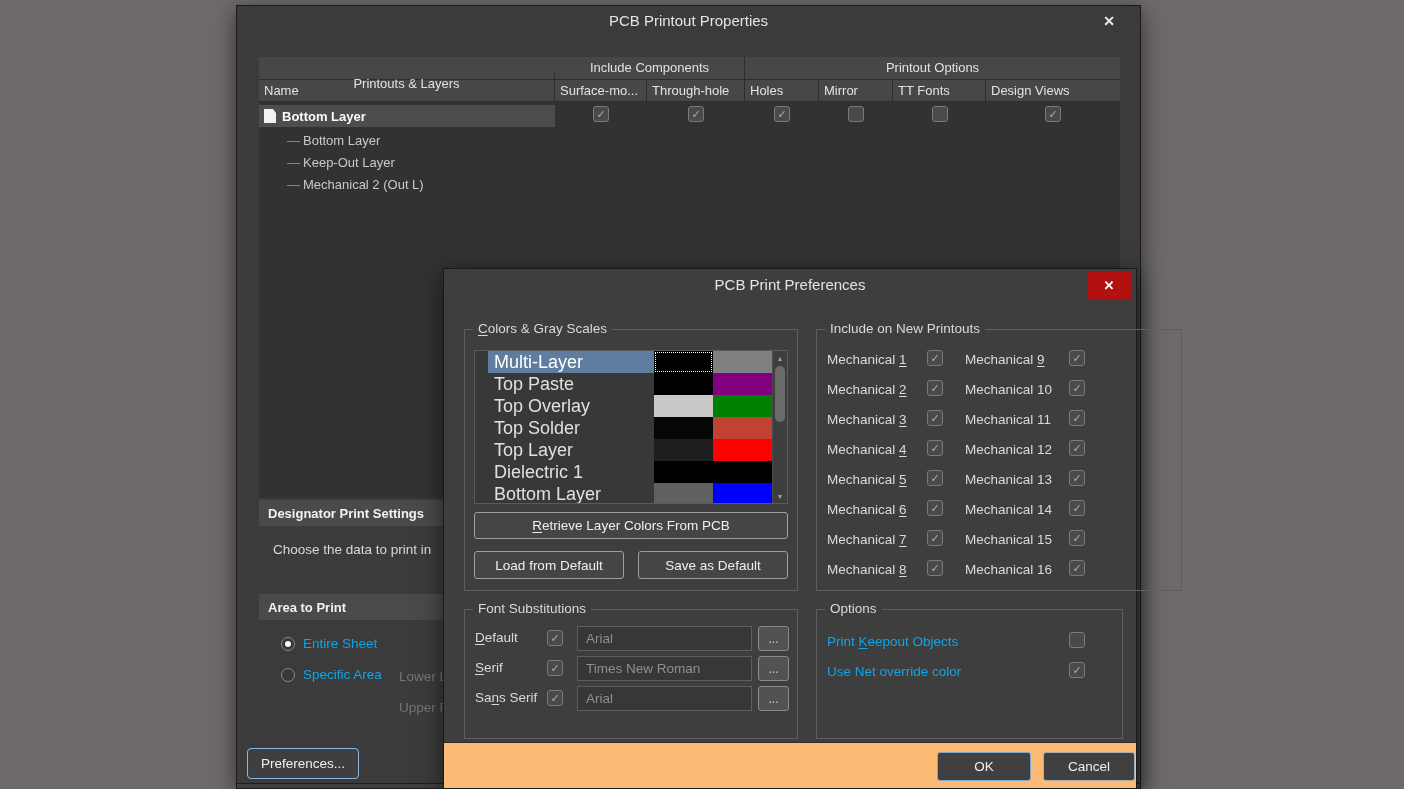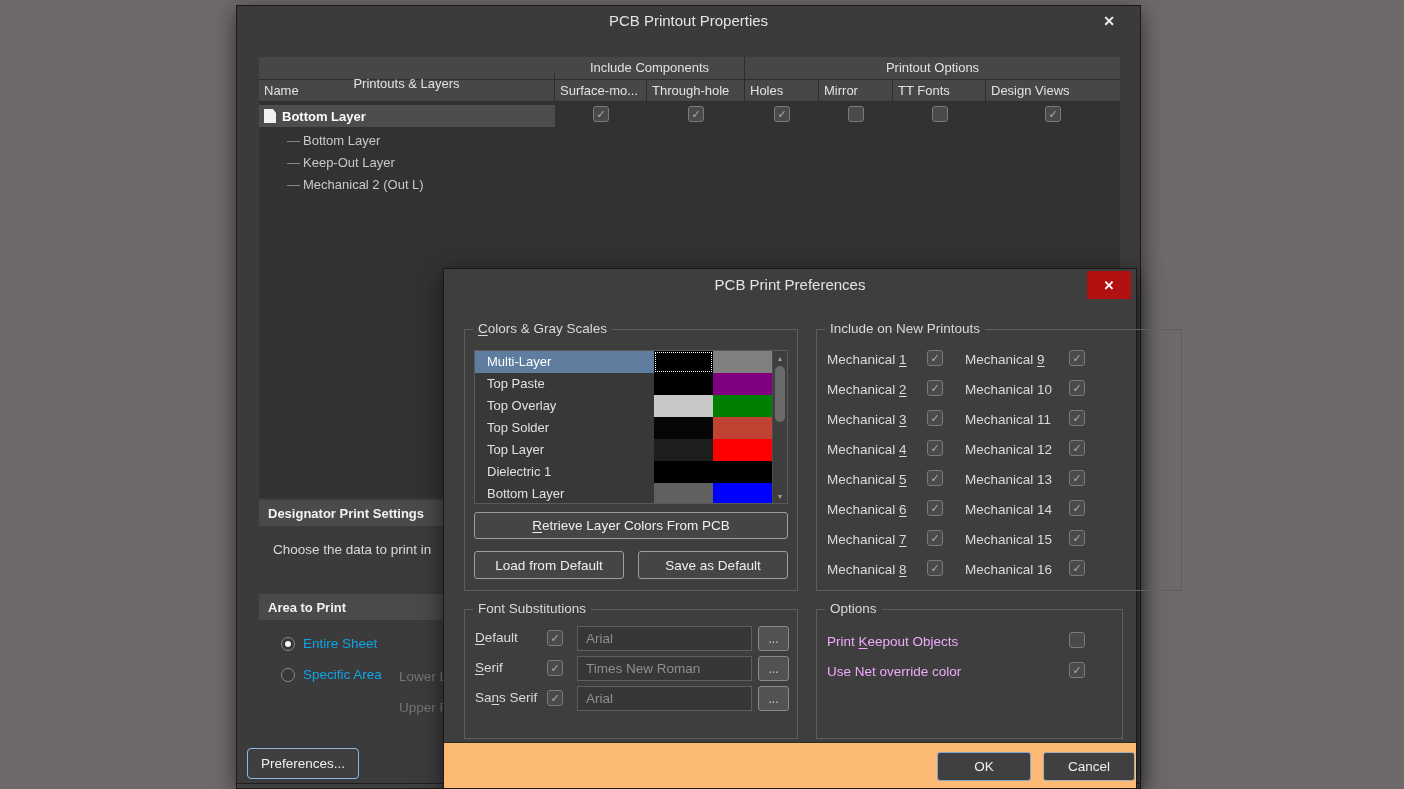--- a/index.html
+++ b/index.html
@@ -59,21 +59,21 @@
   .groupbox > .gb-label { position:absolute; top:-9px; left:8px; background:#3E3E3E; padding:0 5px; font-size:13.5px; color:#D9D9D9; white-space:nowrap; }
   #grp-colors { left:20px; top:60px; width:334px; height:262px; }
   #grp-fonts  { left:20px; top:340px; width:334px; height:130px; }
   #grp-include{ left:372px; top:60px; width:366px; height:262px; }
   #grp-options{ left:372px; top:340px; width:307px; height:130px; }
 
   
   .clr-list { position:absolute; left:9px; top:20px; width:314px; height:154px; background:#383838; border:1px solid #5A5A5A; overflow:hidden; }
   .clr-rows { position:absolute; left:0; top:0; width:297px; }
   .clr-row { display:flex; height:22px; }
-  .clr-name { width:179px; padding-left:12px; font-size:13px; line-height:22px; color:#E0E0E0; white-space:nowrap; overflow:hidden; }
+  .clr-name { width:179px; padding-left:6px; font-size:18px; line-height:22px; color:#E0E0E0; white-space:nowrap; overflow:hidden;margin-left:13px; }
   .clr-sw { width:59px; height:22px; flex:none; }
   .clr-row.on .clr-name { background:#5F7D9E; color:#FFFFFF; }
   .clr-row.on .sw1 { outline:1px dotted #FFFFFF; outline-offset:-2px; }
   .vscroll { position:absolute; right:0; top:0; width:15px; height:100%; background:#3E3E3E; border-left:1px solid #4A4A4A; }
   .scroll-btn { position:absolute; left:0; width:100%; height:14px; display:flex; align-items:center; justify-content:center; font-size:7px; color:#9C9C9C; }
   .scroll-up { top:0; } .scroll-down { bottom:0; }
   .scroll-thumb { position:absolute; left:2px; right:2px; top:15px; height:56px; background:#6B6B6B; border-radius:6px; }
 
   
   .font-row { position:absolute; left:0; width:100%; height:25px; }
@@ -86,21 +86,21 @@
   .mech-col { position:absolute; top:16px; }
   .mech-col1 { left:0; width:135px; }
   .mech-col2 { left:138px; width:145px; }
   .mech-row { position:relative; height:30px; }
   .mech-label { position:absolute; left:10px; top:6px; font-size:13.5px; color:#DADADA; white-space:nowrap; }
   .mech-col1 .mech-check { position:absolute; left:110px; top:4px; }
   .mech-col2 .mech-check { position:absolute; left:114px; top:4px; }
 
   
   .opt-row { position:absolute; left:10px; width:287px; height:20px; }
-  .opt-label { position:absolute; left:0; top:2px; font-size:13.5px; color:#f0abfc; white-space:nowrap; }
+  .opt-label { position:absolute; left:0; top:2px; font-size:13.5px; color:#0ea5e9; white-space:nowrap; }
   .opt-check { position:absolute; left:242px; top:0; }
 
   
   .prefs-footer { position:absolute; left:0; right:0; top:473px; bottom:0; border-top:1px solid #2C2C2C; background:#fdba74; }
   #btn-ok { left:493px; top:9px; width:94px; height:29px; border-color:#7FA8CF; background:#404040; }
   #btn-cancel { left:599px; top:9px; width:92px; height:29px; border-color:#A9AEB3; background:#404040; }
   #btn-retrieve { left:9px; top:182px; width:314px; height:27px; }
   #btn-load { left:9px; top:221px; width:150px; height:28px; }
   #btn-save { left:173px; top:221px; width:150px; height:28px; }
   #btn-prefs { left:10px; top:742px; width:112px; height:31px; border-radius:4px; }

